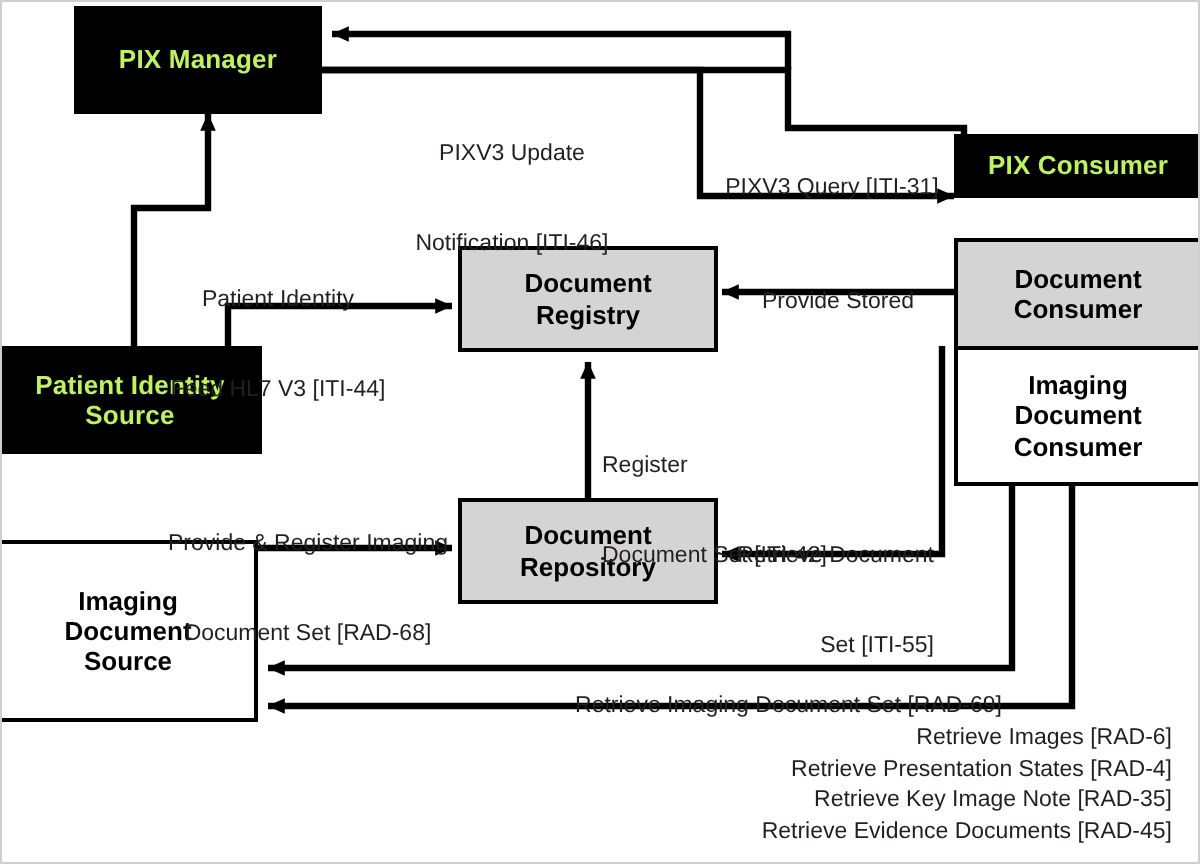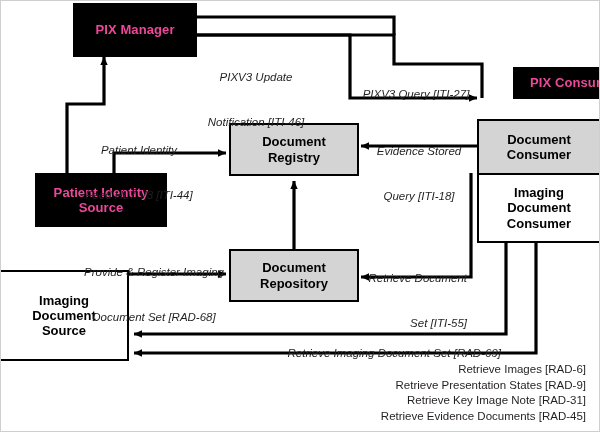--- a/index.html
+++ b/index.html
@@ -31,25 +31,24 @@
     flex-direction: column;
     align-items: center;
     justify-content: center;
     text-align: center;
     font-weight: bold;
     line-height: 1.18;
     z-index: 5;
   }
   .node.black {
     background: #000000;
-    color: #ec4899;
+    color: #bef264;
     border: 2px solid #000000;
     font-size: 13px;
     letter-spacing: 0.1px;
-    margin-left: 36px;
   }
   .node.grey {
     background: #d4d4d4;
     color: #000000;
     border: 2px solid #000000;
     font-size: 13px;
   }
   .node.white {
     background: #ffffff;
     color: #000000;
@@ -86,21 +85,20 @@
   }
   .lbl {
     position: absolute;
     font-family: "Liberation Sans", sans-serif;
     font-size: 11.5px;
     color: #231f20;
     line-height: 1.28;
     white-space: pre;
     z-index: 6;
     background: transparent;
-    font-style: italic;
   }
   .lbl.center { text-align: center; }
   .lbl.right  { text-align: right; }
   .lbl.left   { text-align: left; }
   .bottom-list {
     position: absolute;
     font-family: "Liberation Sans", sans-serif;
     font-size: 11.5px;
     color: #231f20;
     line-height: 1.36;
@@ -184,49 +182,52 @@
     <span class="line2">Document</span>
     <span class="line2">Source</span>
   </div>
 
   <div class="lbl center" style="left:180px; top:40px; width:150px;">
     <div>PIXV3 Update</div>
     <div>Notification [ITI-46]</div>
   </div>
 
   <div class="lbl center" style="left:345px; top:57px; width:140px;">
-    <div>PIXV3 Query [ITI-27]</div>
+    <div>PIXV3 Query [ITI-31]</div>
   </div>
 
   <div class="lbl center" style="left:68px; top:113px; width:140px;">
     <div>Patient Identity</div>
     <div>Feed HL7 V3 [ITI-44]</div>
   </div>
 
   <div class="lbl center" style="left:362px; top:114px; width:112px;">
-    <div>Evidence Stored</div>
-    <div>Query [ITI-18]</div>
-  </div>
-
+    <div>Provide Stored</div>
+  </div>
+
+  <div class="lbl left" style="left:300px; top:196px; width:150px;">
+    <div>Register</div>
+    <div>Document Set [ITI-42]</div>
+  </div>
 
   <div class="lbl center" style="left:62px; top:235px; width:182px;">
     <div>Provide &amp; Register Imaging</div>
     <div>Document Set [RAD-68]</div>
   </div>
 
   <div class="lbl right" style="left:348px; top:241px; width:118px;text-align:right;">
     <div>Retrieve Document</div>
     <div>Set [ITI-55]</div>
   </div>
 
 
   <div class="lbl right" style="left:268px; top:316px; width:232px;">
     <div>Retrieve Imaging Document Set [RAD-69]</div>
   </div>
 
   <div class="bottom-list" style="left:320px; top:361px; width:265px;">
     <div>Retrieve Images [RAD-6]</div>
-    <div>Retrieve Presentation States [RAD-9]</div>
-    <div>Retrieve Key Image Note [RAD-31]</div>
+    <div>Retrieve Presentation States [RAD-4]</div>
+    <div>Retrieve Key Image Note [RAD-35]</div>
     <div>Retrieve Evidence Documents [RAD-45]</div>
   </div>
 
 </div>
 
 </body></html>

